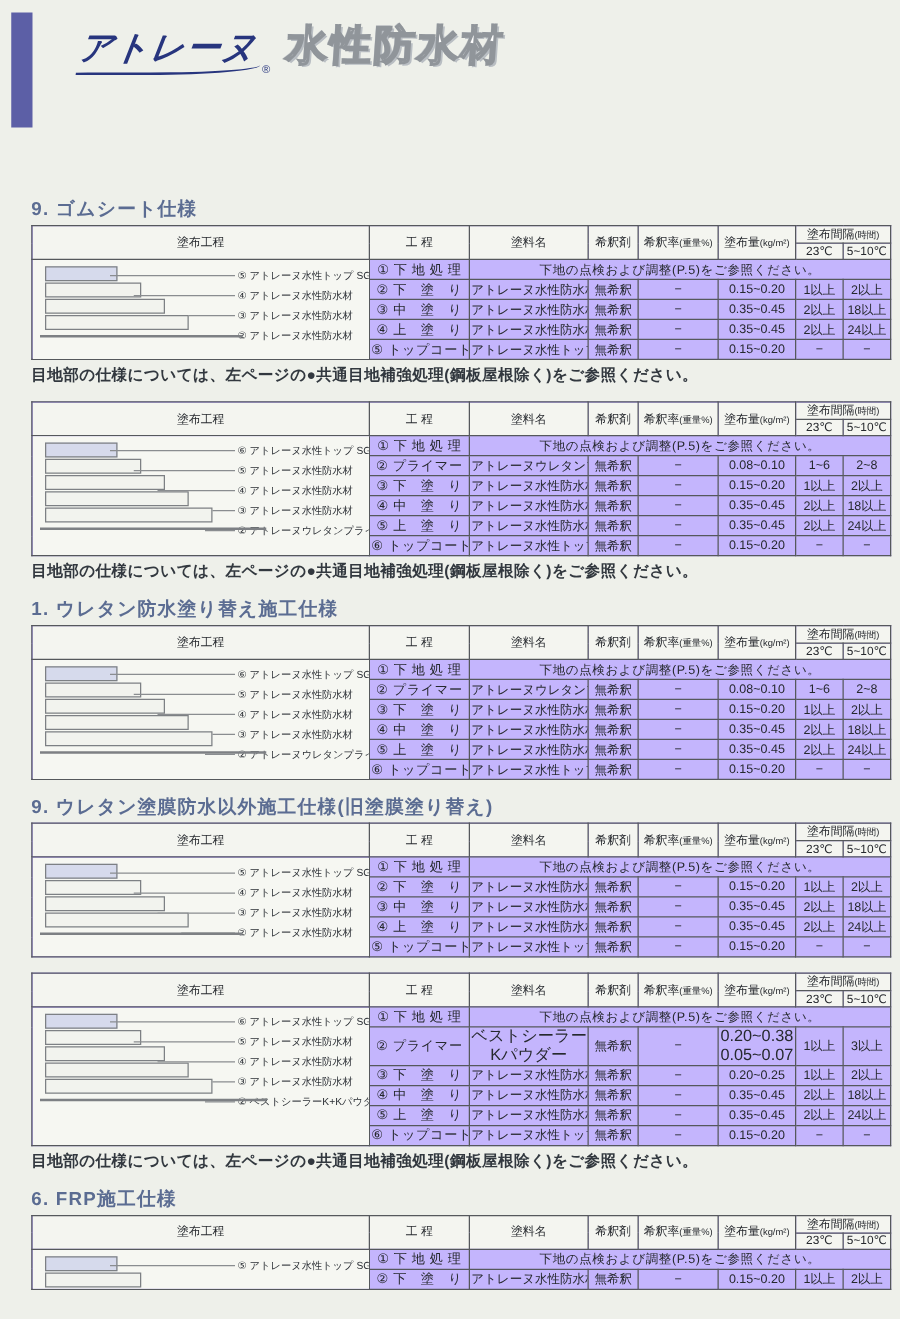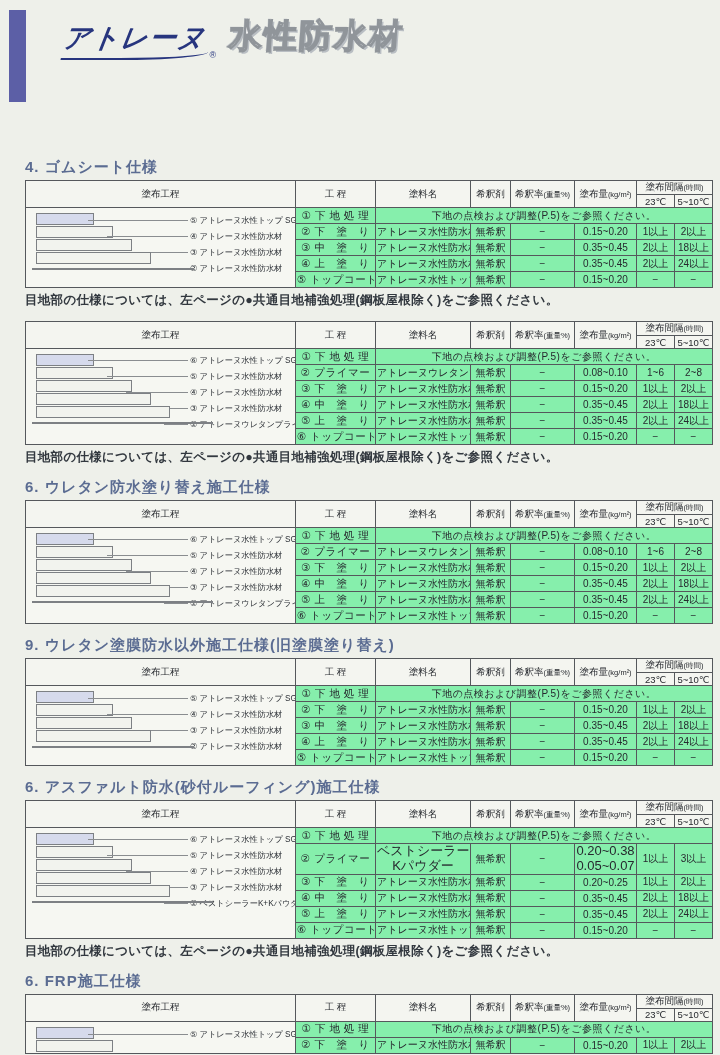--- a/index.html
+++ b/index.html
@@ -33,21 +33,21 @@
     position:absolute;left:38px;top:112px;font-size:12.5px;color:#17191c;
     font-weight:600;margin:0;letter-spacing:0.5px;
   }
   
   #sections{padding:0 8px 0 25px;}
   .spec-section{margin-bottom:12px;}
   .section-heading{
     margin:10px 0 3px 0;font-size:15px;font-weight:600;color:#5b6c92;letter-spacing:1px;
   }
   table.spec-table{
-    border-collapse:collapse;table-layout:fixed;width:687px;background:#86efac;
+    border-collapse:collapse;table-layout:fixed;width:687px;background:#c4b5fd;
   }
   .spec-table th,.spec-table td{
     border:1px solid #55585c;padding:0 1px;text-align:center;
     font-size:10px;font-weight:normal;color:#26292e;overflow:hidden;white-space:nowrap;
   }
   .spec-table thead th{height:12px;background:#f4f5f0;font-size:9.5px;}
   .spec-table tbody td{height:15px;}
   .unit{font-size:7.5px;}
   td.cell-step{font-size:10.5px;letter-spacing:0.5px;}
   td.span-cell{font-size:10px;letter-spacing:0.5px;}
@@ -69,21 +69,21 @@
 <header class="page-header">
   <div class="accent-bar"></div>
   <div class="brand-line">
     <span class="brand-script">アトレーヌ</span><span class="brand-reg">®</span>
     <span class="brand-product">水性防水材</span>
   </div>
 </header>
 
 <div id="sections">
   <section class="spec-section">
-    <h2 class="section-heading">4. ゴムシート仕様</h2>
+    <h2 class="section-heading">9. ゴムシート仕様</h2>
     <table class="spec-table">
       <colgroup>
         <col style="width:270px">
           <col style="width:80px">
           <col style="width:95px">
           <col style="width:40px">
         <col style="width:64px">
           <col style="width:62px">
           <col style="width:38px">
           <col style="width:38px">
@@ -258,21 +258,21 @@
             <td>0.15~0.20</td>
             <td>−</td>
             <td>−</td>
           </tr>
         </tbody>
     </table>
     <p class="section-note">目地部の仕様については、左ページの●共通目地補強処理(鋼板屋根除く)をご参照ください。</p>
   </section>
 
   <section class="spec-section">
-    <h2 class="section-heading">6. ウレタン防水塗り替え施工仕様</h2>
+    <h2 class="section-heading">1. ウレタン防水塗り替え施工仕様</h2>
     <table class="spec-table">
       <colgroup>
         <col style="width:270px">
           <col style="width:80px">
           <col style="width:95px">
           <col style="width:40px">
         <col style="width:64px">
           <col style="width:62px">
           <col style="width:38px">
           <col style="width:38px">
@@ -448,21 +448,20 @@
             <td>0.15~0.20</td>
             <td>−</td>
             <td>−</td>
           </tr>
         </tbody>
     </table>
 
   </section>
 
   <section class="spec-section">
-    <h2 class="section-heading">6. アスファルト防水(砂付ルーフィング)施工仕様</h2>
     <table class="spec-table">
       <colgroup>
         <col style="width:270px">
           <col style="width:80px">
           <col style="width:95px">
           <col style="width:40px">
         <col style="width:64px">
           <col style="width:62px">
           <col style="width:38px">
           <col style="width:38px">

